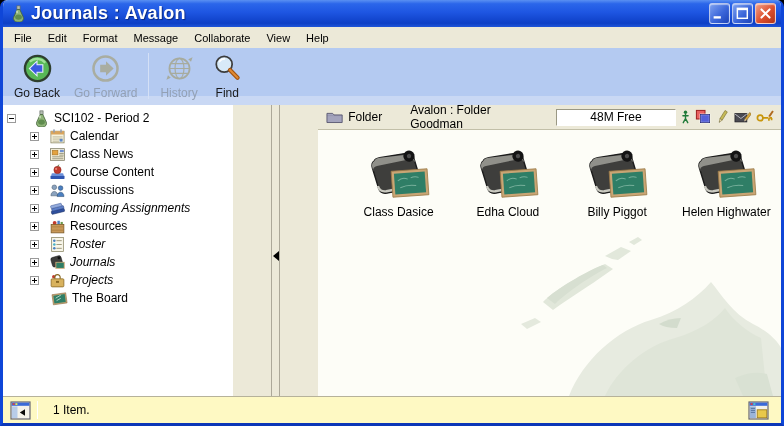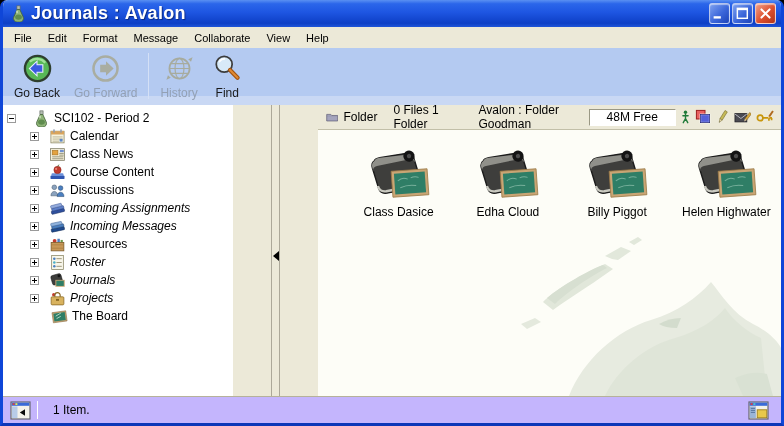--- a/index.html
+++ b/index.html
@@ -92,21 +92,21 @@
   .ch-action{ display:inline-flex; align-items:center; justify-content:center; margin-left:5px; height:17px; }
   .content-body{ flex:1; position:relative; background:#fdfdf7; overflow:hidden; }
   .items-row{ display:flex; padding:14px 0 0 26px; position:relative; z-index:2; }
   .journal-item{ width:111px; display:flex; flex-direction:column; align-items:center; }
   .journal-item .big-ic{ width:64px; height:58px; }
   .journal-item .item-label{ font-size:12px; color:#000; margin-top:3px; white-space:nowrap; }
   .watermark{ position:absolute; right:0; bottom:0; z-index:1; pointer-events:none; }
 
   
   .statusbar{
-    height:27px; flex:none; background:#c4b5fd; border-top:1px solid #b6b29a;
+    height:27px; flex:none; background:#fef9c3; border-top:1px solid #b6b29a;
     display:flex; align-items:center; font-size:12px; color:#000;
   }
   .sb-left{ width:34px; flex:none; display:flex; justify-content:center; }
   .sb-sep{ width:1px; height:18px; background:#aca899; border-right:1px solid #fff; }
   .sb-text{ margin-left:15px; flex:1; }
   .sb-right{ margin-right:12px; display:flex; }
   .sb-ic{ width:21px; height:19px; display:inline-flex; }
 </style>
 </head>
 <body>
@@ -263,33 +263,20 @@
                 <rect x="2.4" y="4" width="10.4" height="2.8" rx=".6" fill="#93abdc" stroke="#49619c" stroke-width=".5"></rect>
               </g>
             </svg>
           </span>
           <span class="tree-label italic">Incoming Assignments</span>
         </div>
         <div class="tree-row child">
           <span class="expander plus"></span>
           <span class="tree-ic">
             <svg width="100%" height="100%" viewBox="0 0 16 16">
-              <g transform="rotate(-12 8 9)">
-                <rect x="1.8" y="9.2" width="12.4" height="3" rx=".6" fill="#1f4a8e" stroke="#122c58" stroke-width=".5"></rect>
-                <rect x="2.8" y="6.6" width="11.4" height="2.8" rx=".6" fill="#4a7fc0" stroke="#27476e" stroke-width=".5"></rect>
-                <rect x="2.4" y="4" width="10.4" height="2.8" rx=".6" fill="#8fb2dc" stroke="#45689c" stroke-width=".5"></rect>
-              </g>
-            </svg>
-          </span>
-          <span class="tree-label italic">Incoming Messages</span>
-        </div>
-        <div class="tree-row child">
-          <span class="expander plus"></span>
-          <span class="tree-ic">
-            <svg width="100%" height="100%" viewBox="0 0 16 16">
               <circle cx="5.3" cy="4.7" r="1.8" fill="#c23b2e"></circle>
               <rect x="7.9" y="2.6" width="2.3" height="3.4" fill="#4a7fc0"></rect>
               <rect x="10.9" y="3.7" width="2.1" height="2.3" fill="#6a9a4a"></rect>
               <rect x="2" y="6" width="12" height="8" fill="#c89858" stroke="#775726" stroke-width=".7"></rect>
               <path d="M2 8.3h12M2 11.5h12" stroke="#a87c3e" stroke-width=".7"></path>
             </svg>
           </span>
           <span class="tree-label">Resources</span>
         </div>
         <div class="tree-row child">
@@ -349,21 +336,20 @@
     </div>
     <div class="content">
       <div class="content-header">
         <span class="ch-folder-ic">
             <svg width="100%" height="100%" viewBox="0 0 18 14">
               <path d="M1 3.2h6l1.4 1.6H17v8H1z" fill="#a4a4bd" stroke="#53526c" stroke-width=".9"></path>
               <path d="M1 5.6h16" stroke="#53526c" stroke-width=".5" opacity=".35"></path>
             </svg>
           </span>
         <span>Folder</span>
-        <span class="ch-counts">0 Files 1 Folder</span>
         <span class="ch-account">Avalon : Folder Goodman</span>
         <span class="free-box">48M Free</span>
         <span class="ch-actions" id="header-actions">
             <span class="ch-action">
               <svg width="9" height="16" viewBox="0 0 10 16">
                 <circle cx="5" cy="2.7" r="1.9" fill="#1f7a38"></circle>
                 <path d="M5 4.8v5M2.1 6.6h5.8M5 9.8l-2.5 4.5M5 9.8l2.5 4.5" stroke="#1f7a38" stroke-width="1.5" stroke-linecap="round" fill="none"></path>
               </svg>
             </span>
             <span class="ch-action">

